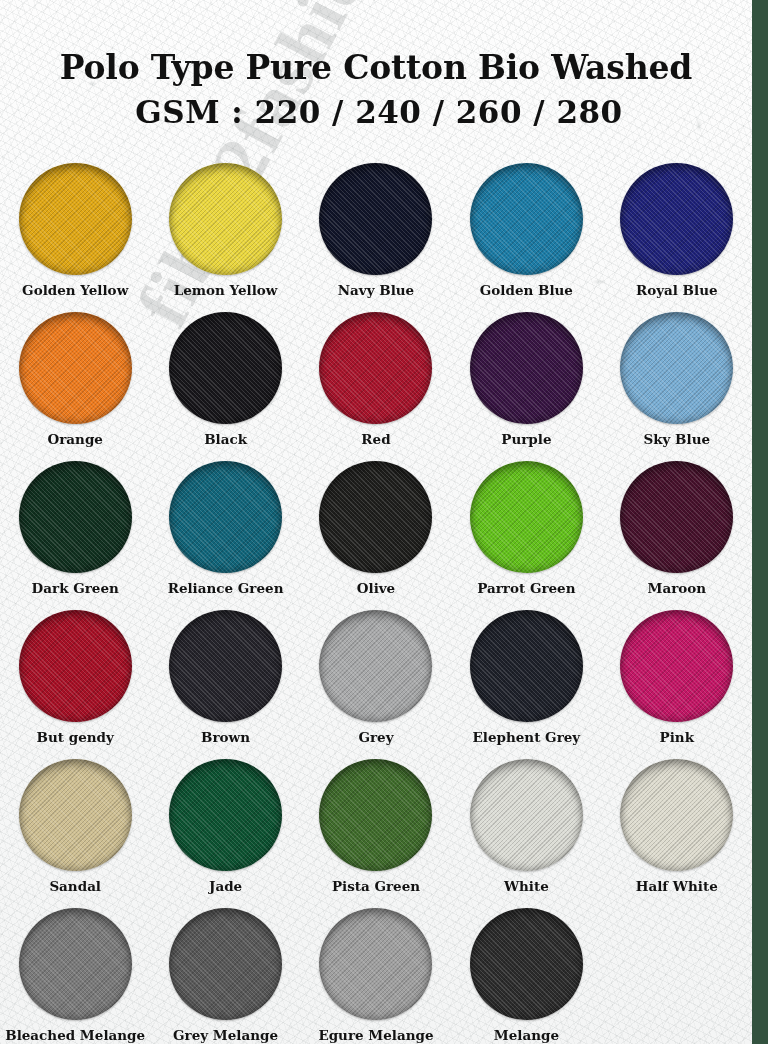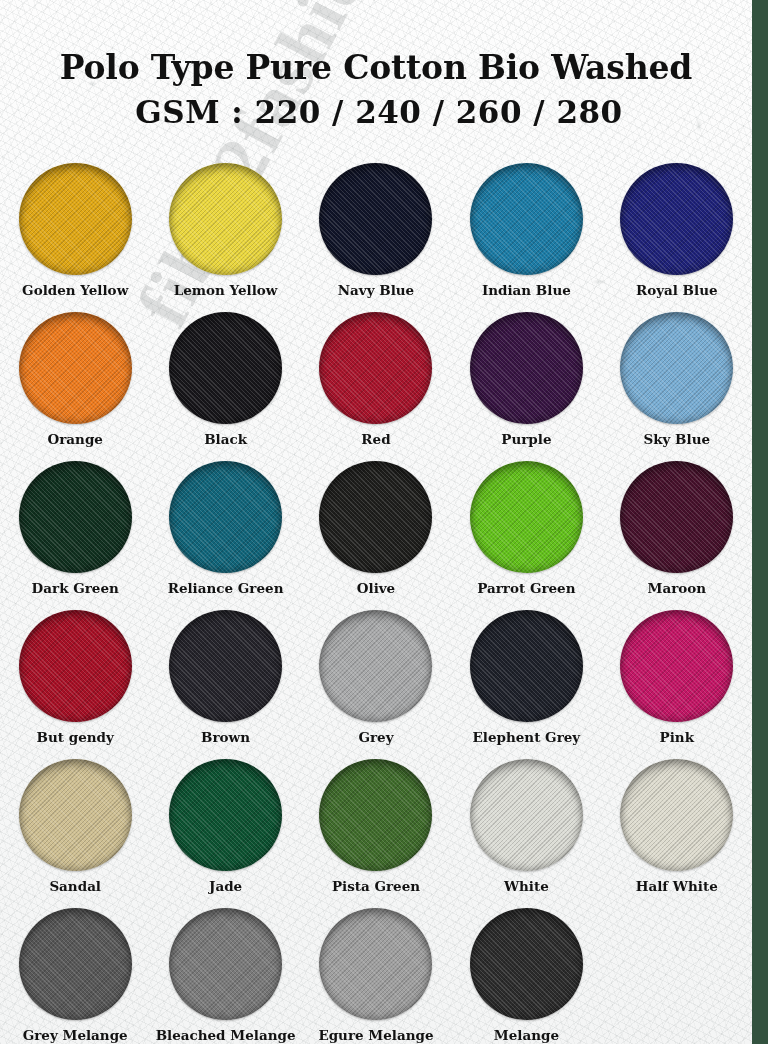--- a/index.html
+++ b/index.html
@@ -183,21 +183,21 @@
       <div class="cell">
         <div class="swatch-wrap">
           <div class="swatch" style="background-color: rgb(16, 20, 40);"></div>
         </div>
         <div class="label">Navy Blue</div>
       </div>
       <div class="cell">
         <div class="swatch-wrap">
           <div class="swatch" style="background-color: rgb(27, 124, 166);"></div>
         </div>
-        <div class="label">Indian Blue</div>
+        <div class="label">Golden Blue</div>
       </div>
       <div class="cell">
         <div class="swatch-wrap">
           <div class="swatch" style="background-color: rgb(30, 33, 120);"></div>
         </div>
         <div class="label">Royal Blue</div>
       </div>
       <div class="cell">
         <div class="swatch-wrap">
           <div class="swatch" style="background-color: rgb(238, 123, 30);"></div>
@@ -313,32 +313,32 @@
         <div class="label">White</div>
       </div>
       <div class="cell">
         <div class="swatch-wrap">
           <div class="swatch" style="background-color: rgb(222, 220, 207);"></div>
         </div>
         <div class="label">Half White</div>
       </div>
       <div class="cell">
         <div class="swatch-wrap">
+          <div class="swatch" style="background-color: rgb(122, 122, 122);"></div>
+        </div>
+        <div class="label">Bleached Melange</div>
+      </div>
+      <div class="cell">
+        <div class="swatch-wrap">
           <div class="swatch" style="background-color: rgb(88, 88, 88);"></div>
         </div>
         <div class="label">Grey Melange</div>
       </div>
       <div class="cell">
         <div class="swatch-wrap">
-          <div class="swatch" style="background-color: rgb(122, 122, 122);"></div>
-        </div>
-        <div class="label">Bleached Melange</div>
-      </div>
-      <div class="cell">
-        <div class="swatch-wrap">
           <div class="swatch" style="background-color: rgb(160, 160, 160);"></div>
         </div>
         <div class="label">Egure Melange</div>
       </div>
       <div class="cell">
         <div class="swatch-wrap">
           <div class="swatch" style="background-color: rgb(43, 43, 43);"></div>
         </div>
         <div class="label">Melange</div>
       </div>

